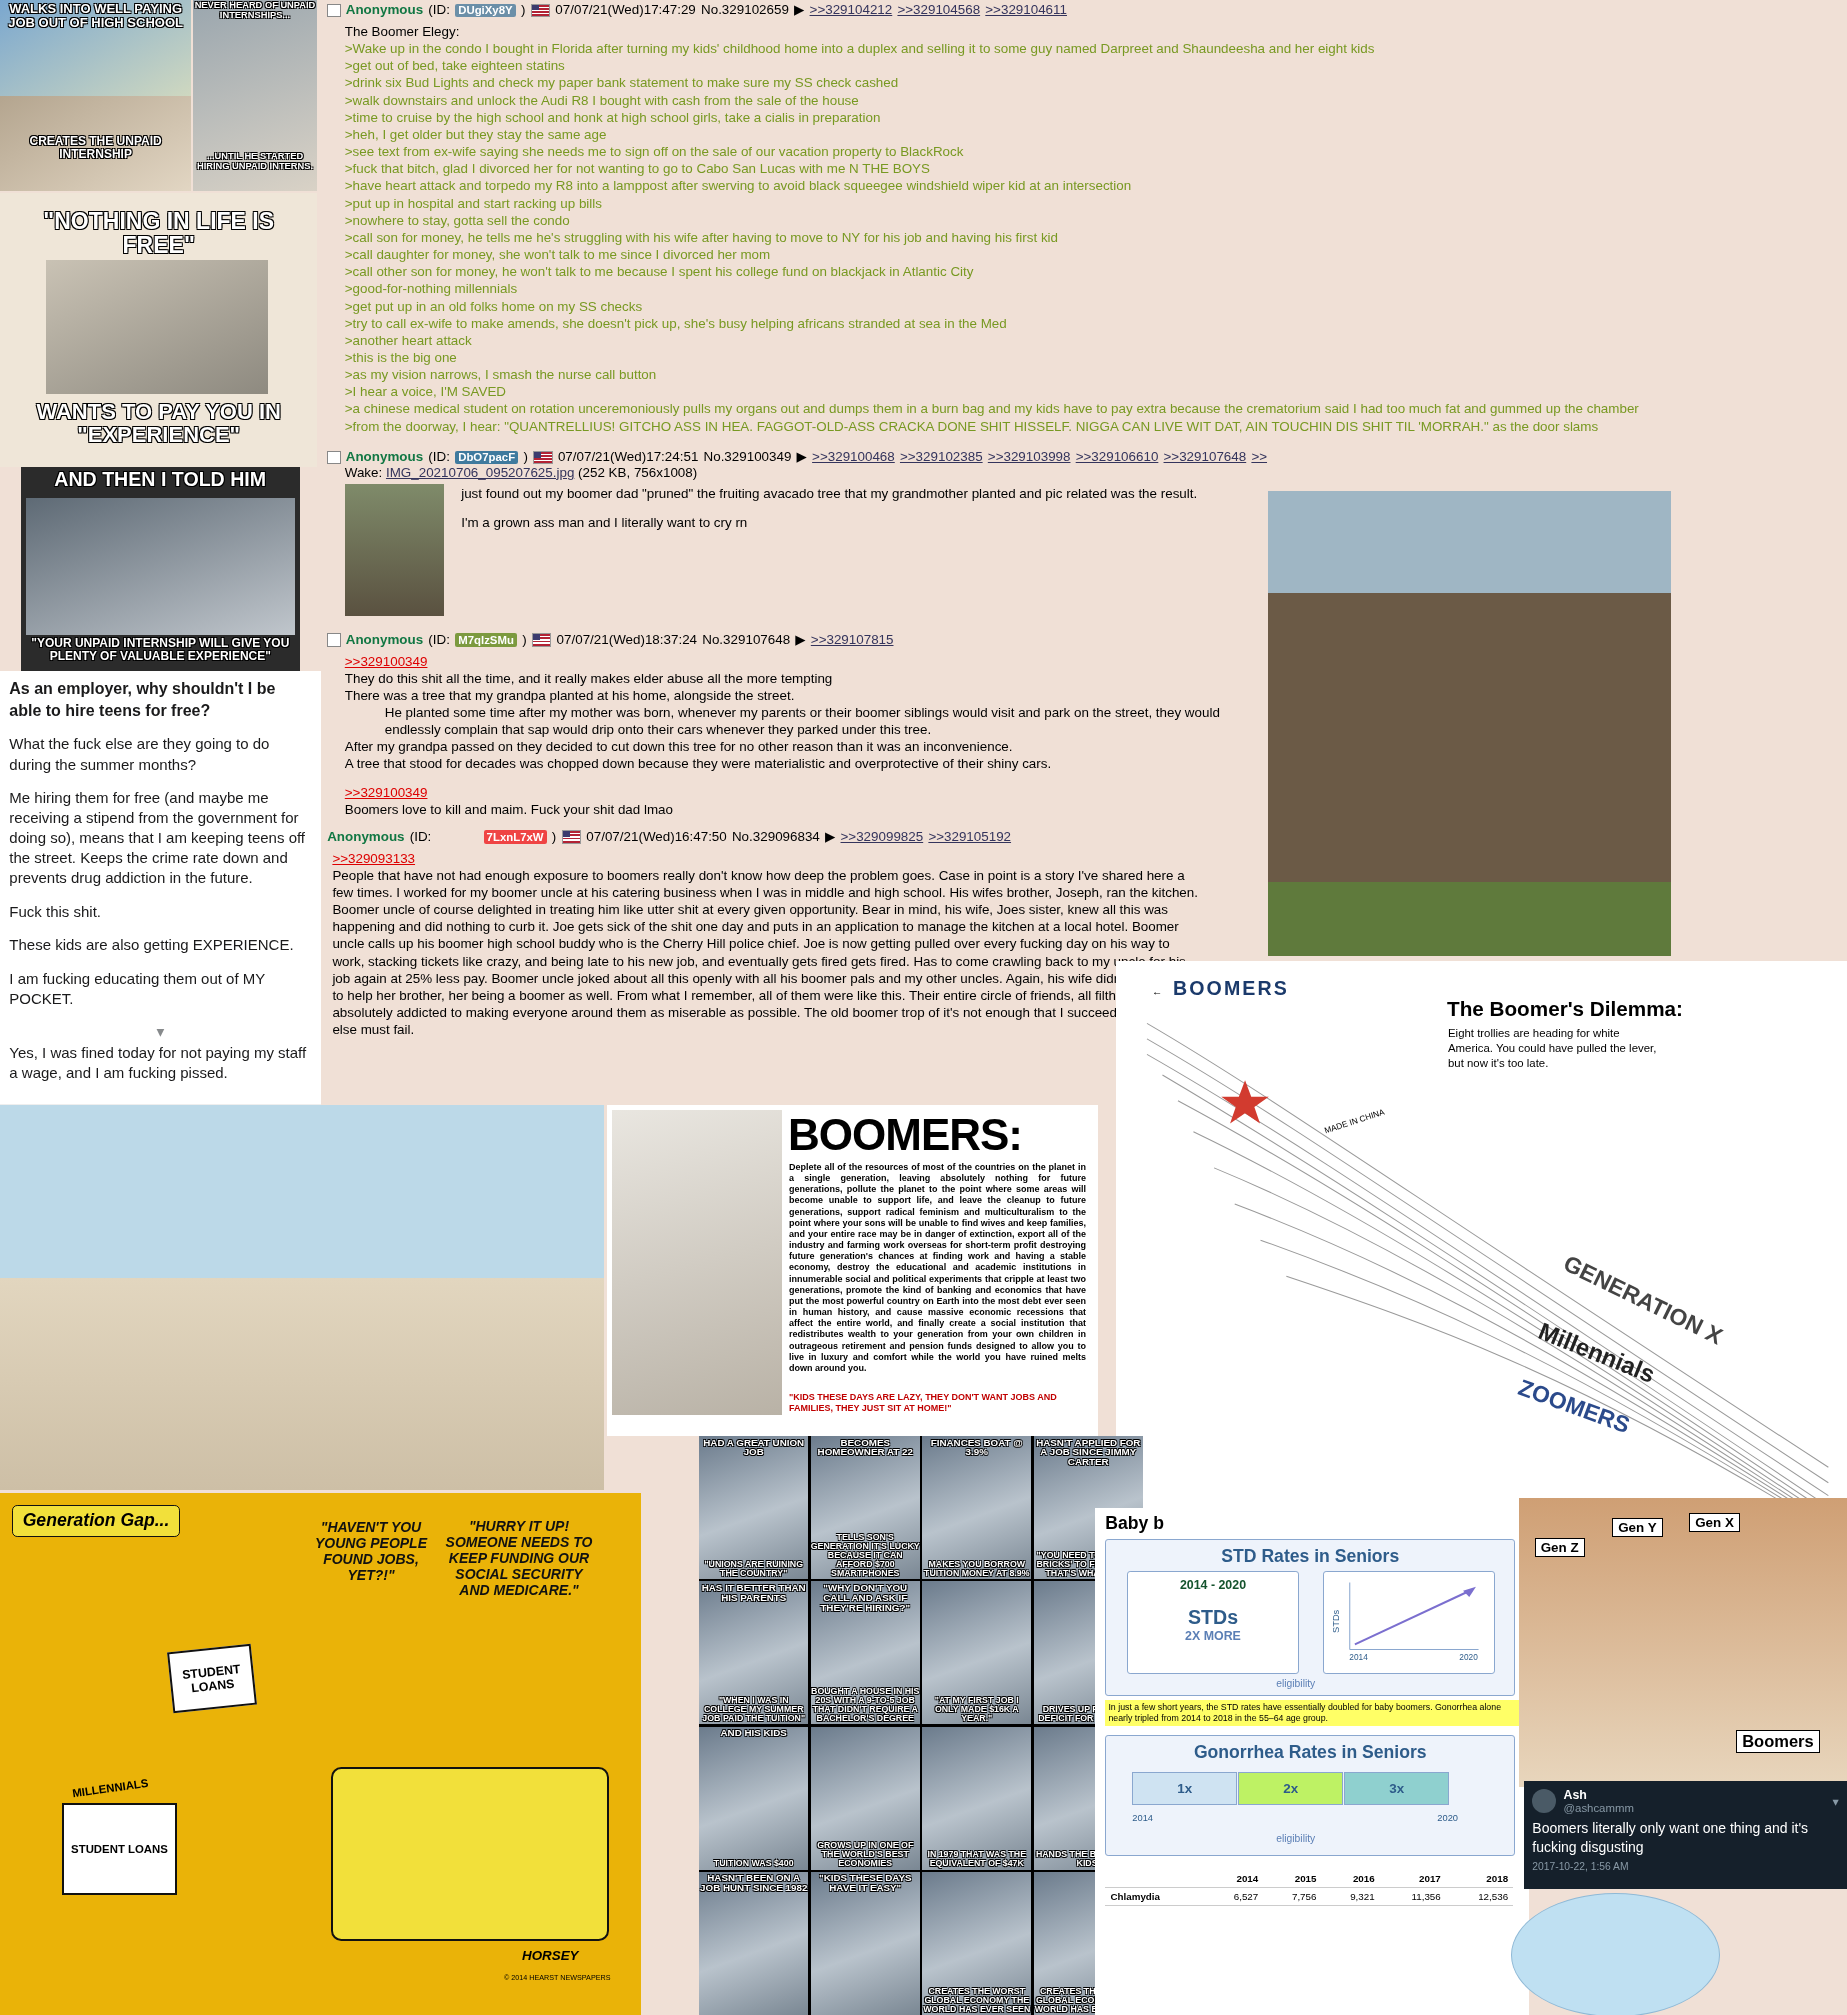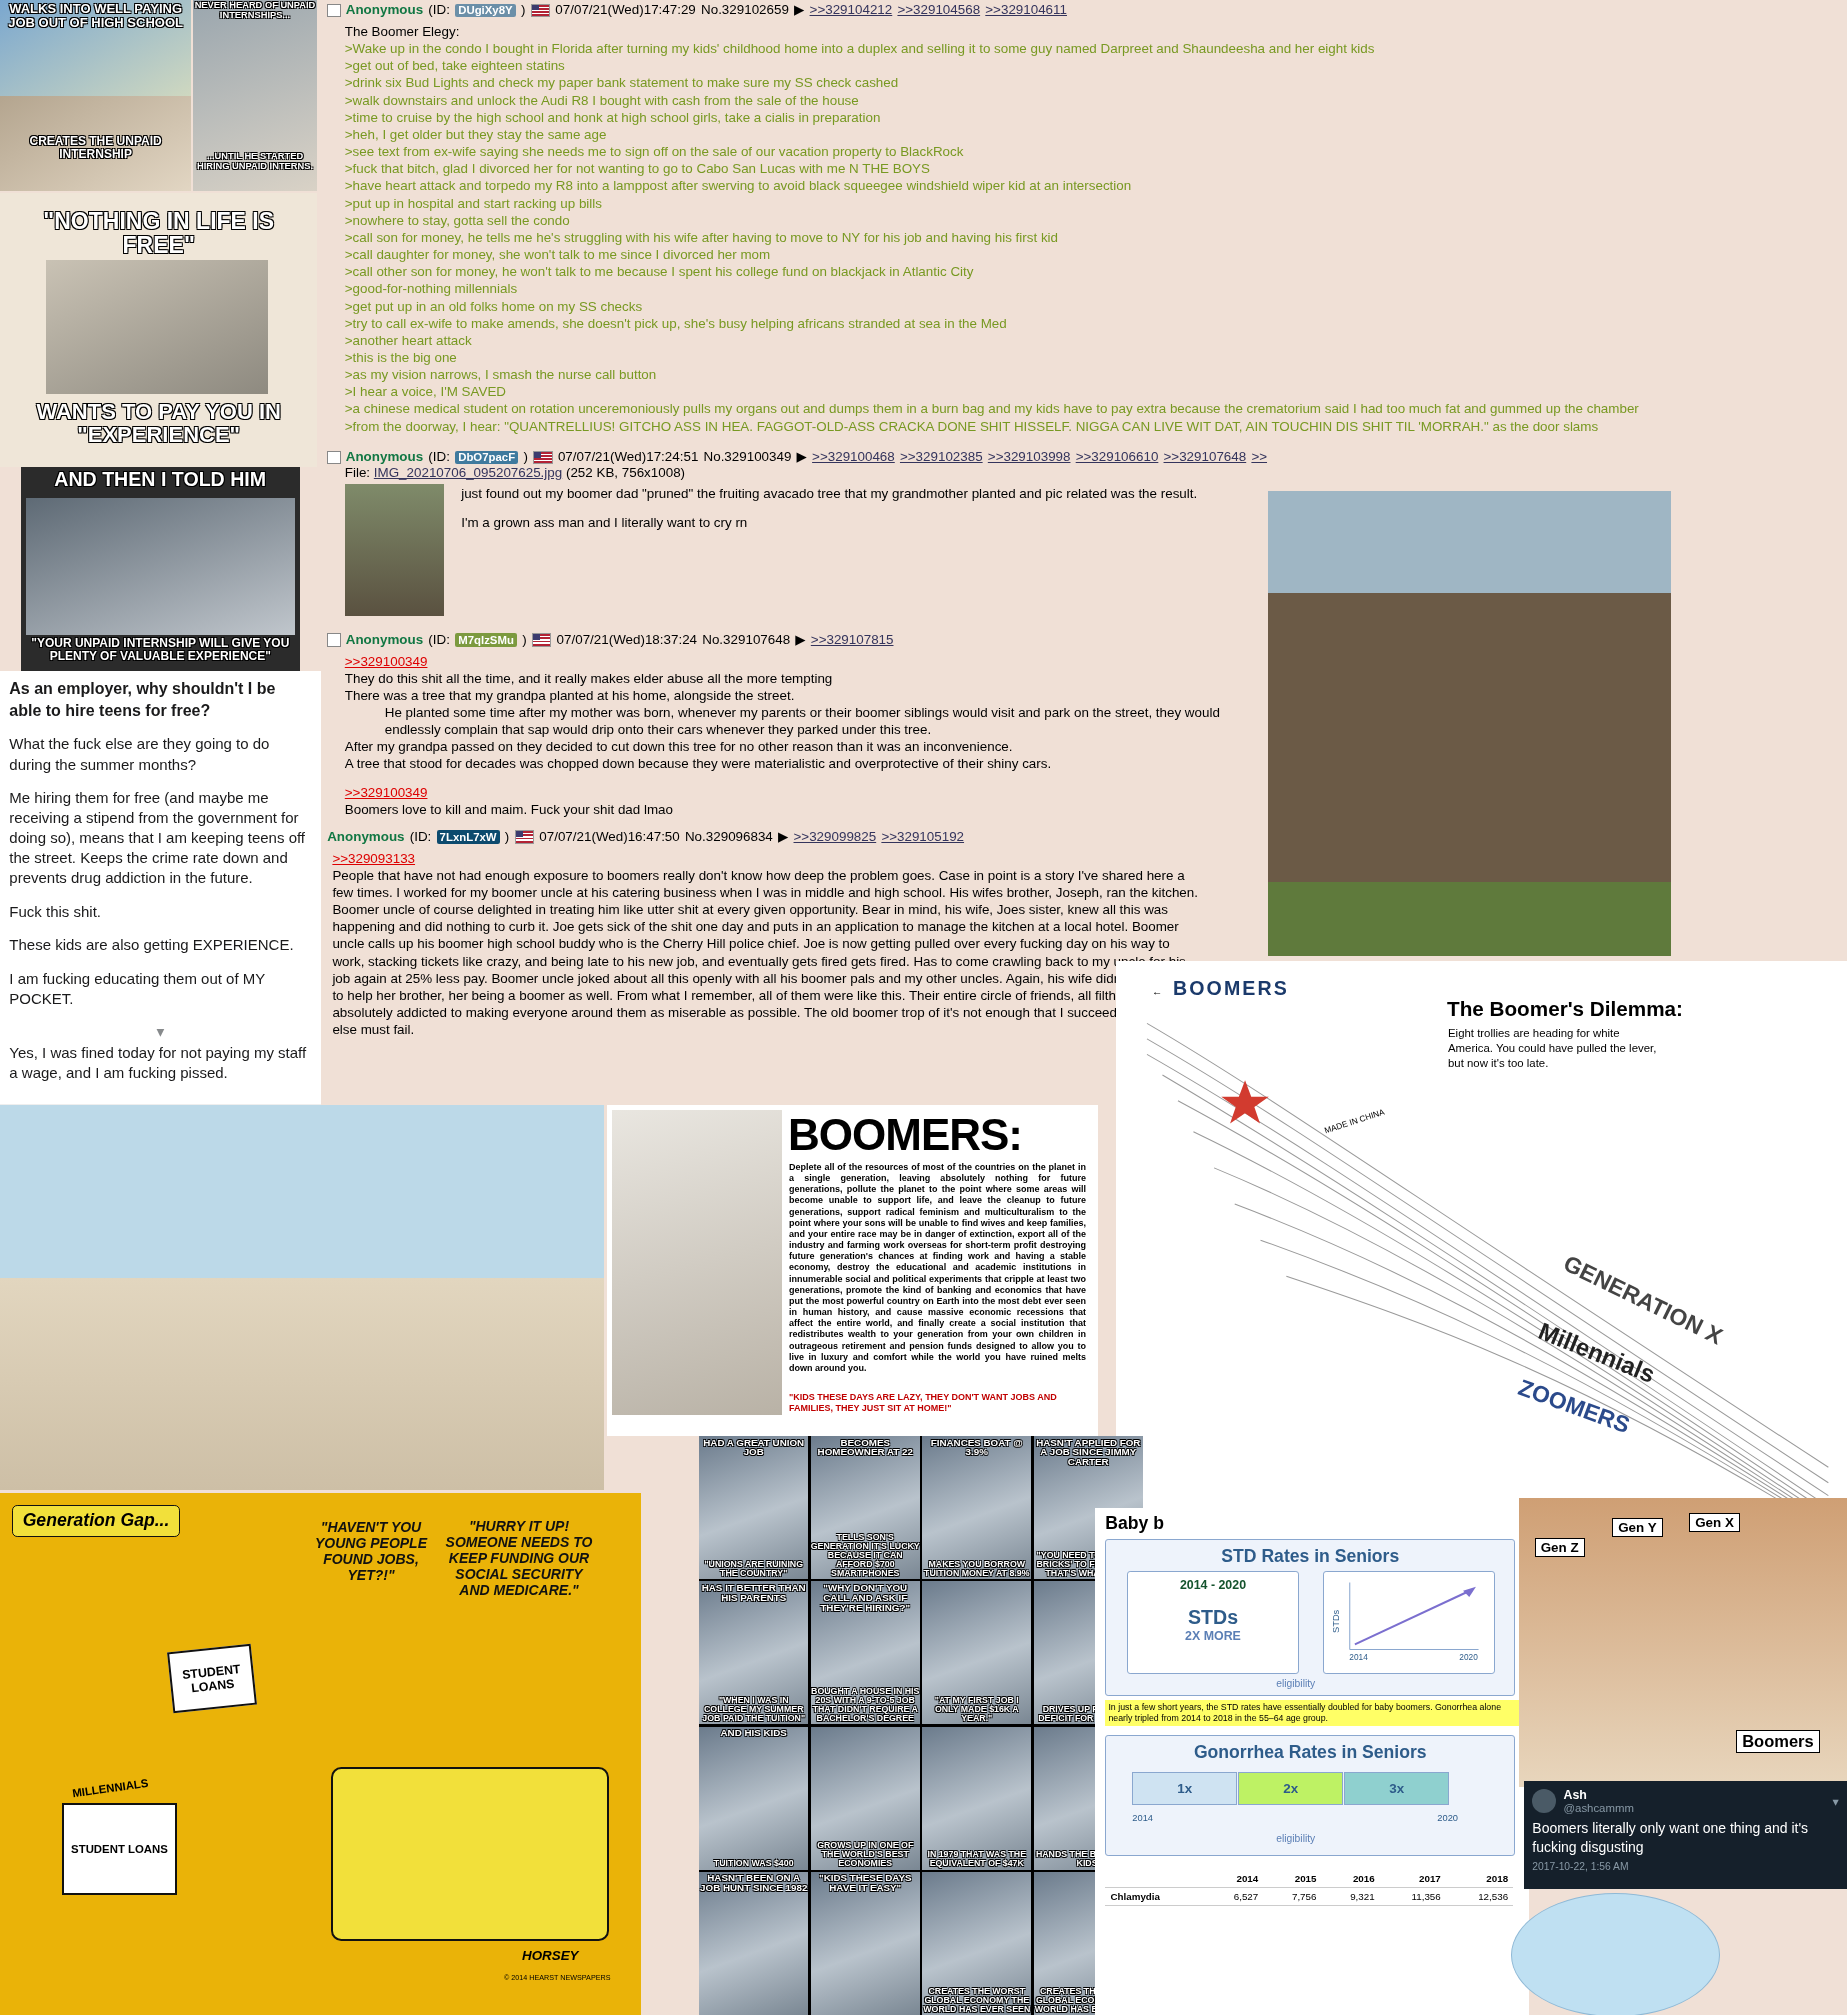--- a/index.html
+++ b/index.html
@@ -17,21 +17,21 @@
   
   #thread{left:320px;top:0;width:1529px;}
   .post{padding:3.1px 5.2px 5.2px 7.2px;}
   .posthead{display:flex;align-items:center;flex-wrap:wrap;gap:5.2px;line-height:1.1;}
   .chk{width:11.4px;height:11.4px;border:0.5px solid #888;background:#fff;display:inline-block;}
   .pname{color:#117743;font-weight:bold;}
   .idlabel{color:#000;}
   .idtag{background:#6b8fa8;color:#fff;border-radius:2.1px;padding:0.5px 3.1px;font-size:11.4px;font-weight:bold;}
   .idtag.b{background:#3f7a9e;}
   .idtag.c{background:#7c9a3f;}
-  .idtag.d{background:#0c4a6e;}
+  .idtag.d{background:#ef4444;margin-left:47px;}
   .flag{width:17.6px;height:11.4px;background:
      linear-gradient(to bottom,#b22234 0 14%,#fff 14% 28%,#b22234 28% 42%,#fff 42% 56%,#b22234 56% 70%,#fff 70% 84%,#b22234 84% 100%);
      position:relative;display:inline-block;border:0.5px solid #999;}
   .flag:before{content:"";position:absolute;left:0;top:0;width:7.2px;height:5.7px;background:#3c3b6e;}
   .dt{color:#000;}
   .no{color:#000;}
   .replylink{color:#34345C;text-decoration:underline;}
   .quotelink{color:#D00;text-decoration:underline;}
   .arrow{color:#000;}
   .msg{margin:5.2px 0 0 17.6px;line-height:1.28;}
@@ -213,21 +213,21 @@
       <span class="no">No.329100349</span>
       <span class="arrow">▶</span>
       <a class="replylink">&gt;&gt;329100468</a>
       <a class="replylink">&gt;&gt;329102385</a>
       <a class="replylink">&gt;&gt;329103998</a>
       <a class="replylink">&gt;&gt;329106610</a>
       <a class="replylink">&gt;&gt;329107648</a>
       <a class="replylink">&gt;&gt;</a>
     </div>
     <div class="filetext">
-      <span>File:</span>
+      <span>Wake:</span>
       <a>IMG_20210706_095207625.jpg</a>
       <span>(252 KB, 756x1008)</span>
     </div>
     <div class="thumb" style="width:99px;height:132px;background:linear-gradient(#7f8b6a,#5a5140);"></div>
     <div class="msg" style="margin-left:134px;">
       <div>just found out my boomer dad "pruned" the fruiting avacado tree that my grandmother planted and pic related was the result.</div>
       <div style="height:11.4px;"></div>
       <div>I'm a grown ass man and I literally want to cry rn</div>
     </div>
     <div style="clear:both;height:3.1px;"></div>

